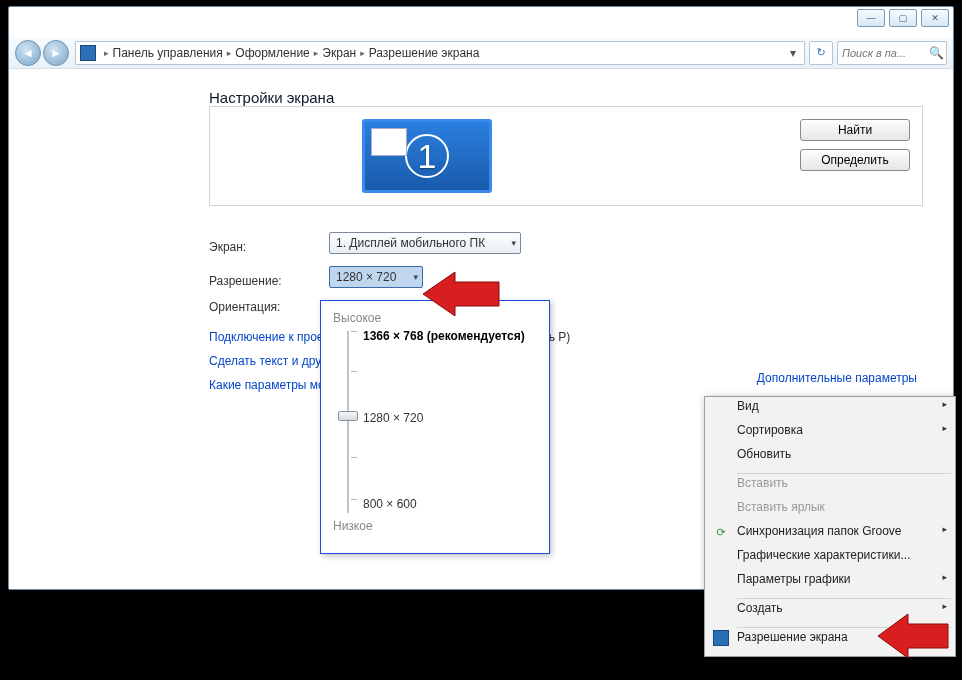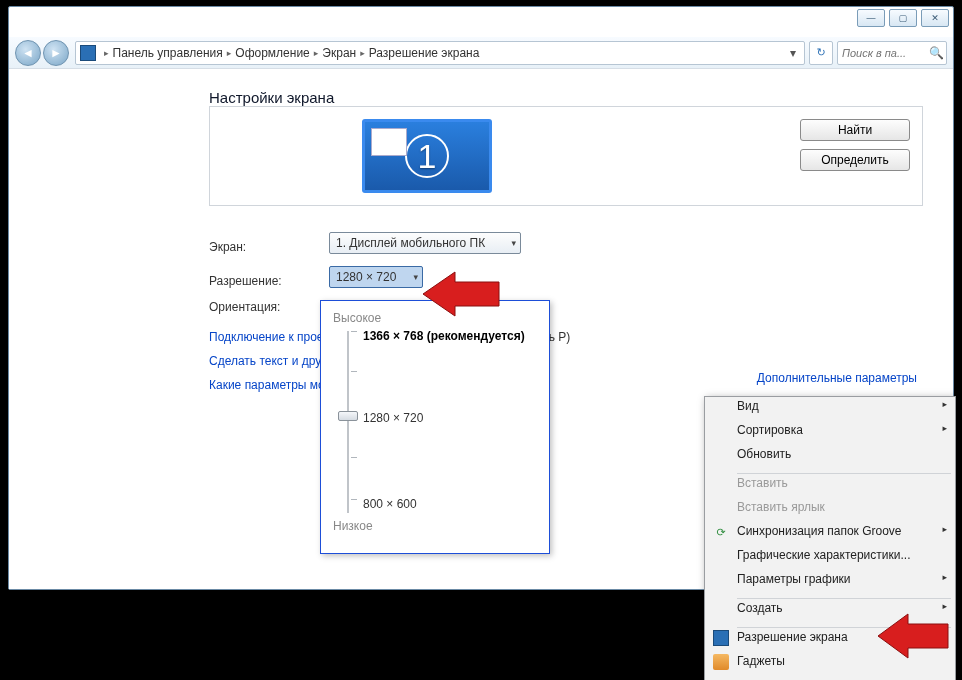--- a/index.html
+++ b/index.html
@@ -201,21 +201,17 @@
   <div class="cm-sep"></div>
   <div class="cm-item">
       <span>Создать</span>
       <span class="cm-arrow">▸</span>
     </div>
   <div class="cm-sep"></div>
   <div class="cm-item">
       <span class="cm-icon cm-icon-screen"></span>
       <span>Разрешение экрана</span>
     </div>
-  <div class="cm-item">
-      <span class="cm-icon cm-icon-gadget"></span>
-      <span>Гаджеты</span>
-    </div>
 </div>
 
 <svg class="red-arrow-2" viewBox="0 0 72 48">
   <polygon points="0,24 30,2 30,12 70,12 70,36 30,36 30,46" fill="#d81e1e" stroke="#8a0f0f" stroke-width="1"></polygon>
 </svg>
 
 </body></html>

